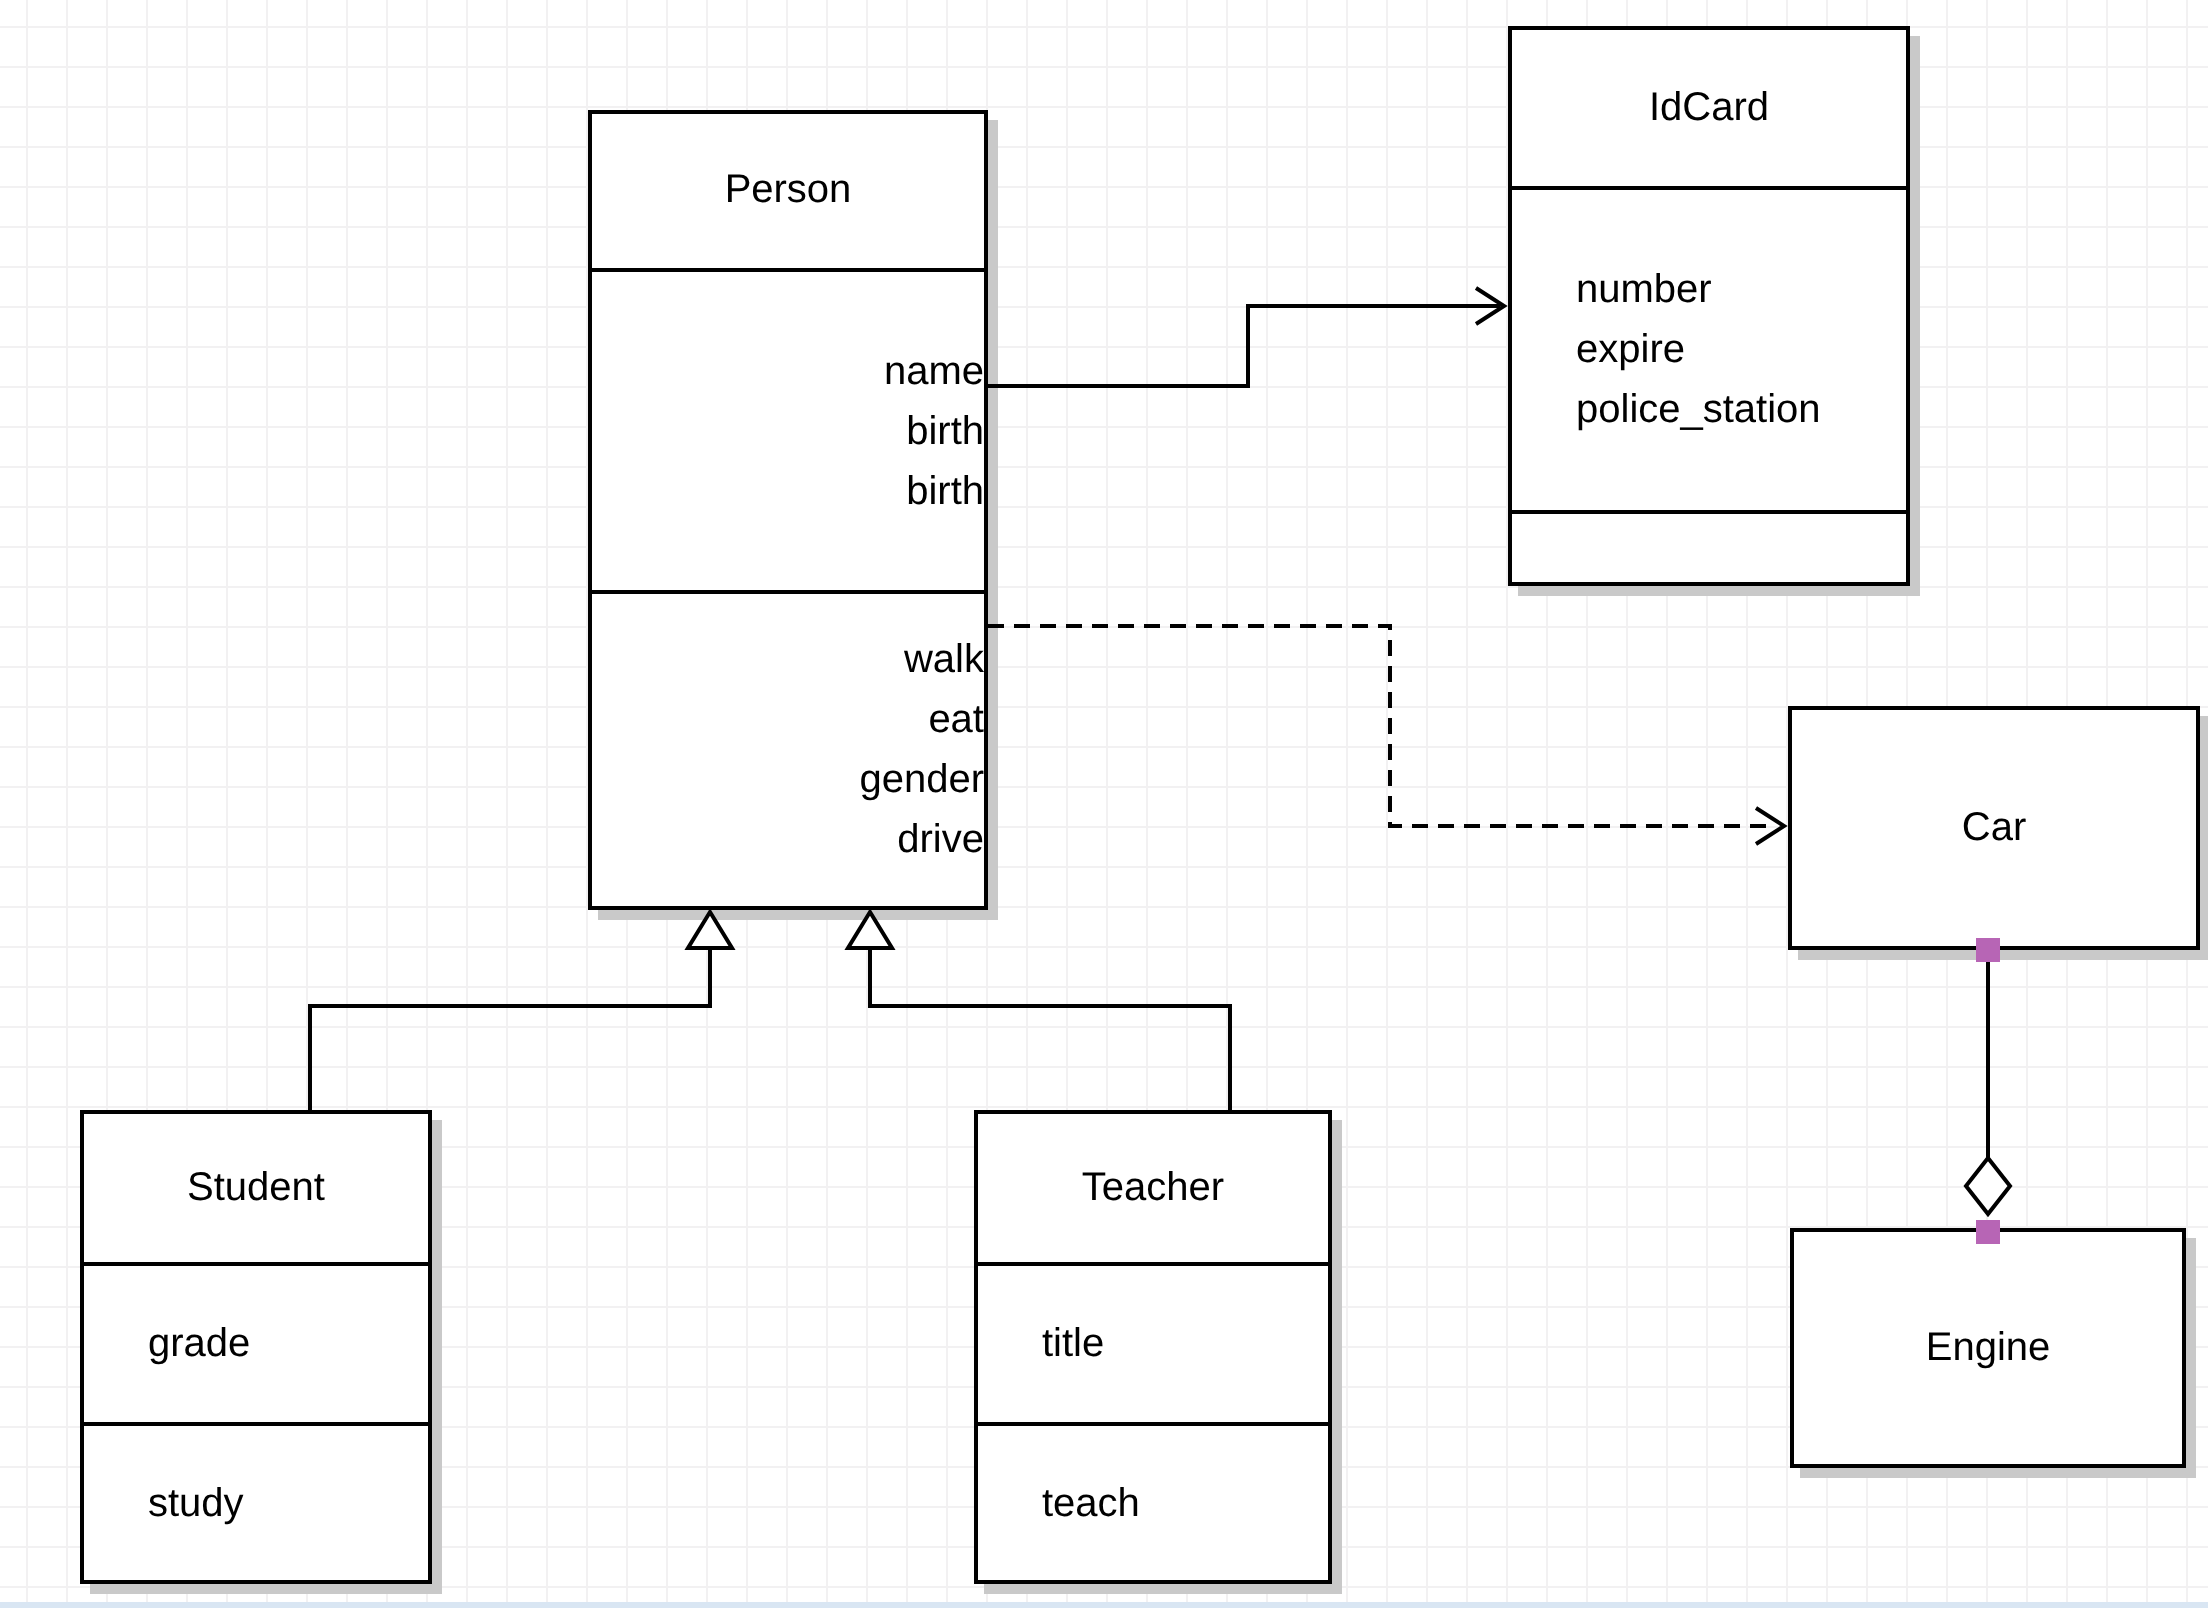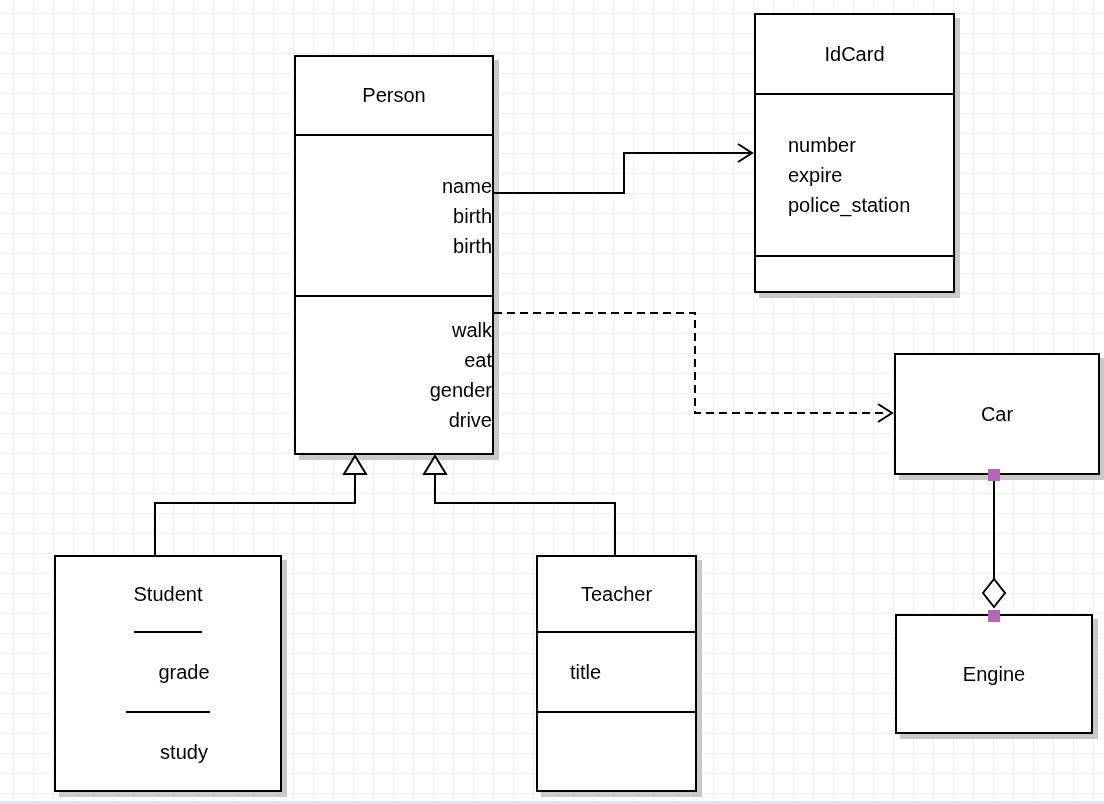--- a/index.html
+++ b/index.html
@@ -51,22 +51,22 @@
   
   .box-person  { left: 294px; top: 55px;  width: 200px; height: 400px; text-align: right; }
   .box-person  .uml-title   { height: 77px; }
   .box-person  .sec-attrs   { height: 161px; }
   .box-idcard  { left: 754px; top: 13px;  width: 201px; height: 280px; }
   .box-idcard  .uml-title   { height: 78px; }
   .box-idcard  .sec-attrs   { height: 162px; }
   .box-car     { left: 894px; top: 353px; width: 206px; height: 122px; }
   .box-engine  { left: 895px; top: 614px; width: 198px; height: 120px; }
   .box-car .uml-title, .box-engine .uml-title { flex: 1 1 auto; }
-  .box-student { left: 54px;  top: 555px; width: 228px; height: 237px; align-items: center; }
-  .box-teacher { left: 536px; top: 555px; width: 161px; height: 237px; }
+  .box-student { left: 40px;  top: 555px; width: 176px; height: 237px; }
+  .box-teacher { left: 487px; top: 555px; width: 179px; height: 237px; }
   .box-student .uml-title, .box-teacher .uml-title { height: 74px; }
   .box-student .sec-attrs,  .box-teacher .sec-attrs  { height: 80px; }
   .connector-layer {
     position: absolute;
     left: 0; top: 0;
     width: 1104px; height: 804px;
     pointer-events: none;
   }
   .bottom-edge {
     position: absolute;
@@ -121,20 +121,23 @@
     <div class="uml-section grow">
       <div class="member-row">study</div>
     </div>
   </div>
 
   <div class="uml-class box-teacher">
     <div class="uml-title with-divider">Teacher</div>
     <div class="uml-section sec-attrs with-divider">
       <div class="member-row">title</div>
     </div>
+    <div class="uml-section grow">
+      <div class="member-row">teach</div>
+    </div>
   </div>
 
   <svg class="connector-layer" width="1104" height="804" viewBox="0 0 1104 804" fill="none" stroke="#000000" stroke-width="2">
 
     <g>
       <polyline points="494,193 624,193 624,153 750,153"></polyline>
       <polyline points="738,144 752,153 738,162"></polyline>
     </g>
 
     <g>

